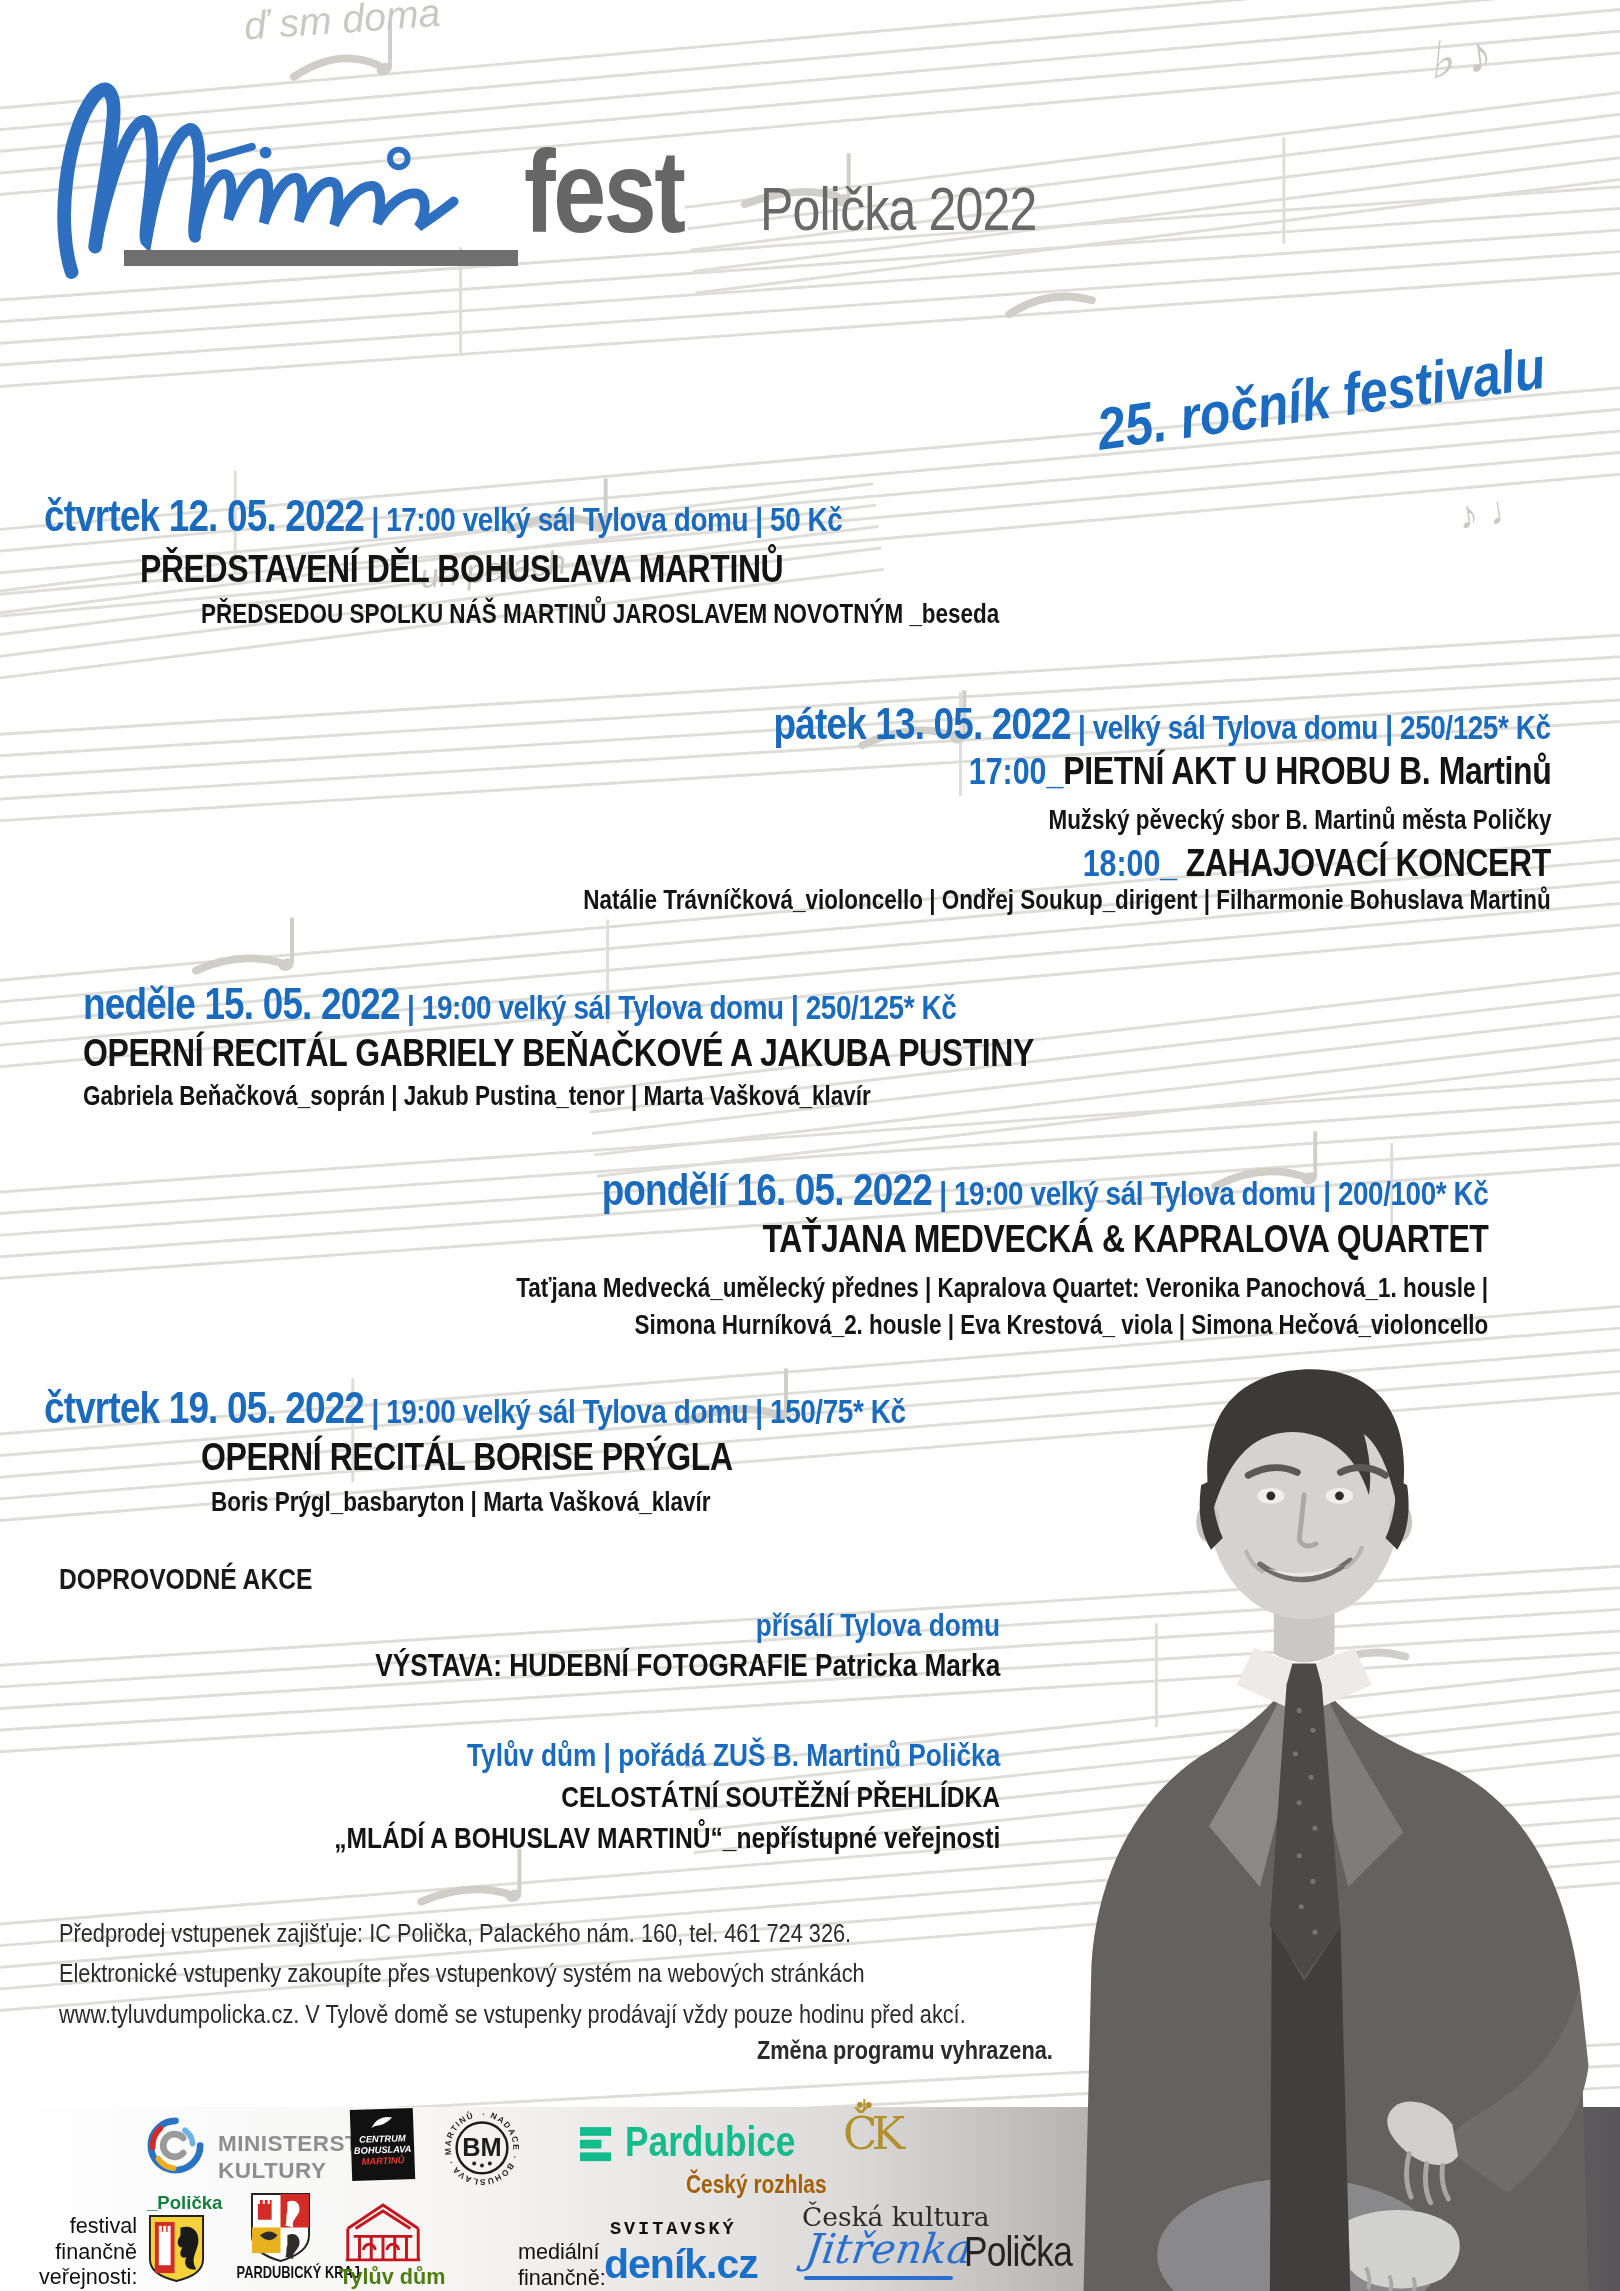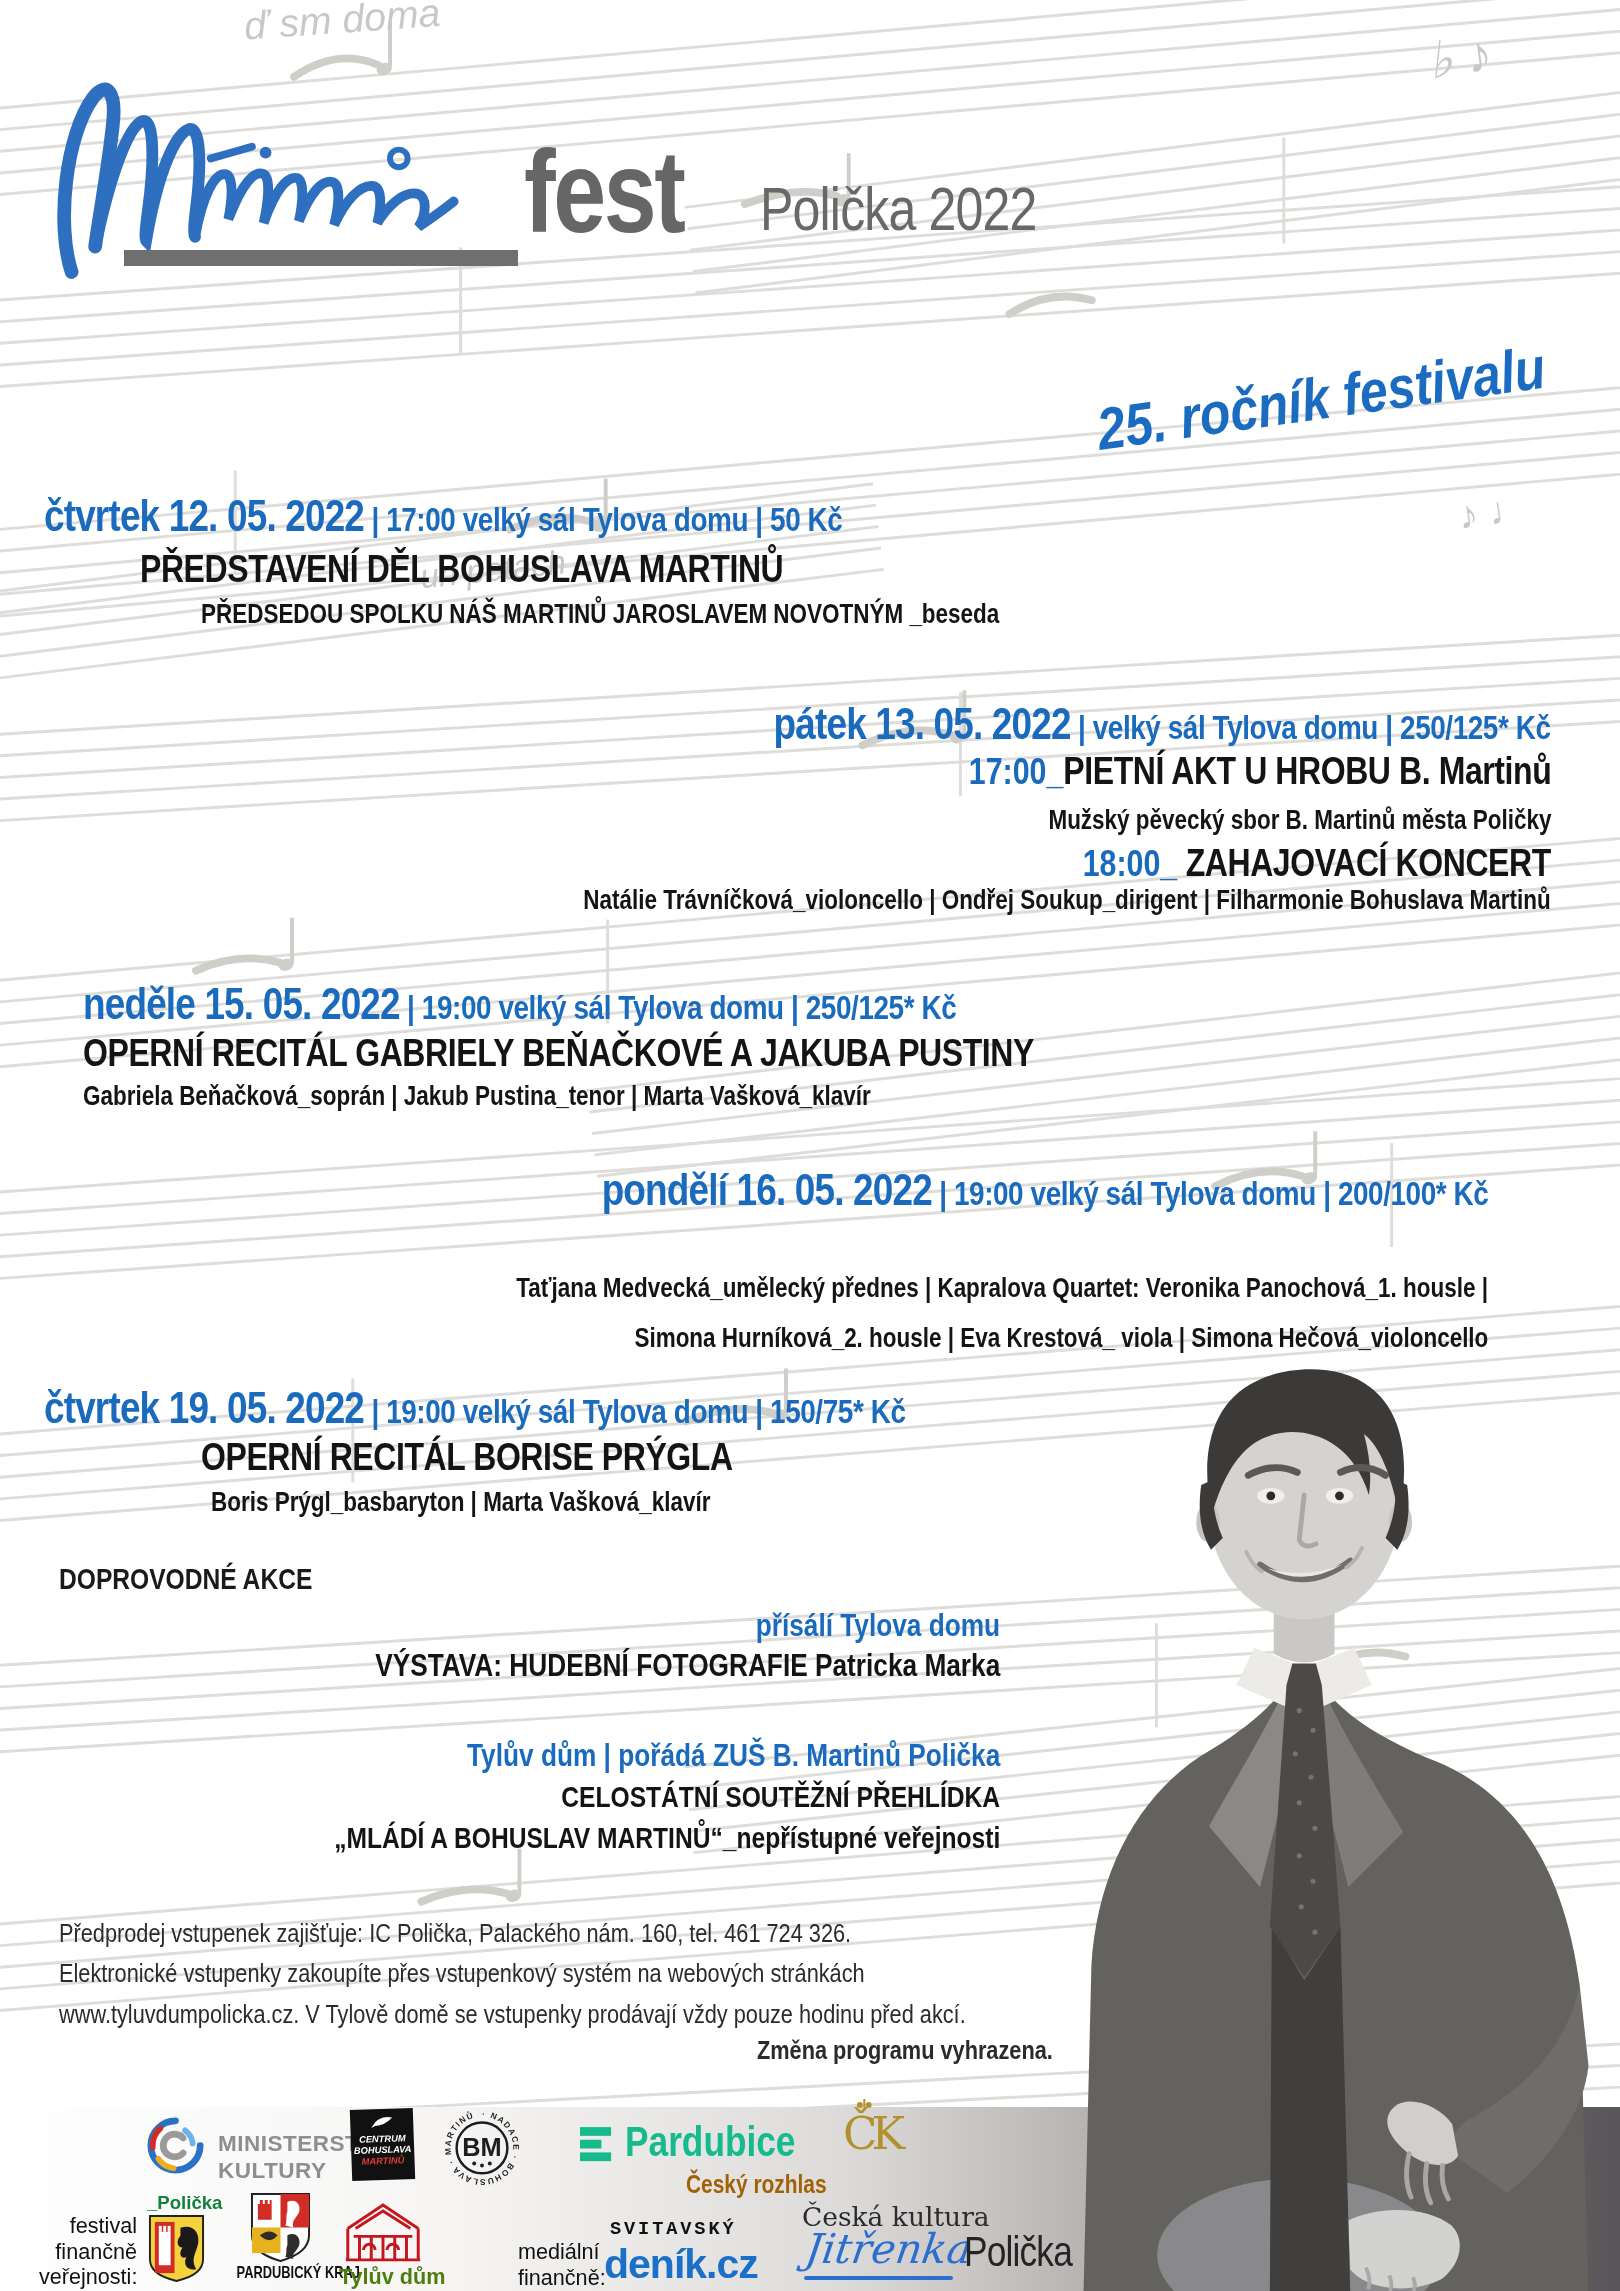--- a/index.html
+++ b/index.html
@@ -190,24 +190,27 @@
   <div class="abs" style="left:83px;top:1031px;">
     <span class="cx oleft etitle">OPERNÍ RECITÁL GABRIELY BEŇAČKOVÉ A JAKUBA PUSTINY</span>
   </div>
   <div class="abs" style="left:83px;top:1080px;">
     <span class="cx oleft esub">Gabriela Beňačková_soprán | Jakub Pustina_tenor | Marta Vašková_klavír</span>
   </div>
 
   <div class="abs rline blue" style="right:132px;top:1164px;">
     <span class="cx oright"><span class="date">pondělí 16. 05. 2022</span><span class="meta"> | 19:00 velký sál Tylova domu | 200/100* Kč</span></span>
   </div>
+  <div class="abs rline" style="right:132px;top:1217px;">
+    <span class="cx oright etitle">TAŤJANA MEDVECKÁ &amp; KAPRALOVA QUARTET</span>
+  </div>
   <div class="abs rline" style="right:132px;top:1272px;">
     <span class="cx oright esub">Taťjana Medvecká_umělecký přednes | Kapralova Quartet: Veronika Panochová_1. housle |</span>
   </div>
-  <div class="abs rline" style="right:132px;top:1309px;margin-top:13px;">
+  <div class="abs rline" style="right:132px;top:1309px;">
     <span class="cx oright esub">Simona Hurníková_2. housle | Eva Krestová_ viola | Simona Hečová_violoncello</span>
   </div>
 
   <div class="abs blue" style="left:44px;top:1382px;">
     <span class="cx oleft"><span class="date">čtvrtek 19. 05. 2022</span><span class="meta"> | 19:00 velký sál Tylova domu | 150/75* Kč</span></span>
   </div>
   <div class="abs" style="left:201px;top:1435px;">
     <span class="cx oleft etitle">OPERNÍ RECITÁL BORISE PRÝGLA</span>
   </div>
   <div class="abs" style="left:211px;top:1486px;">

